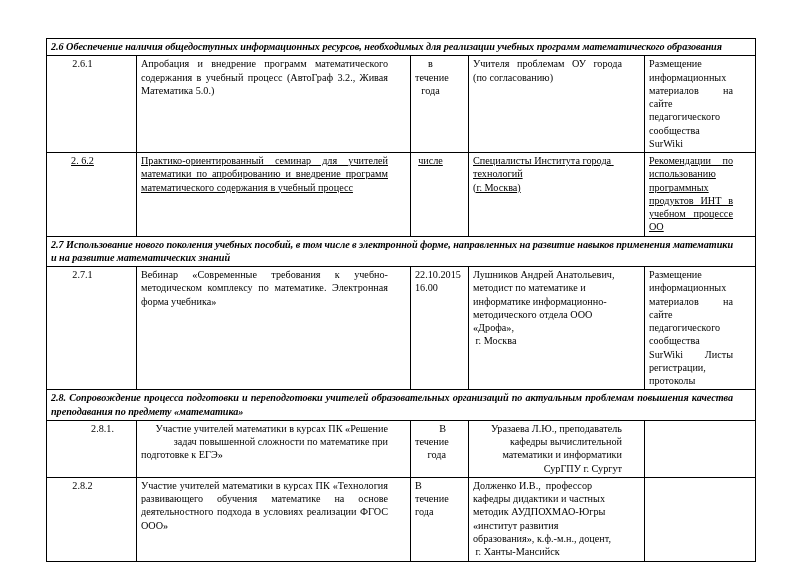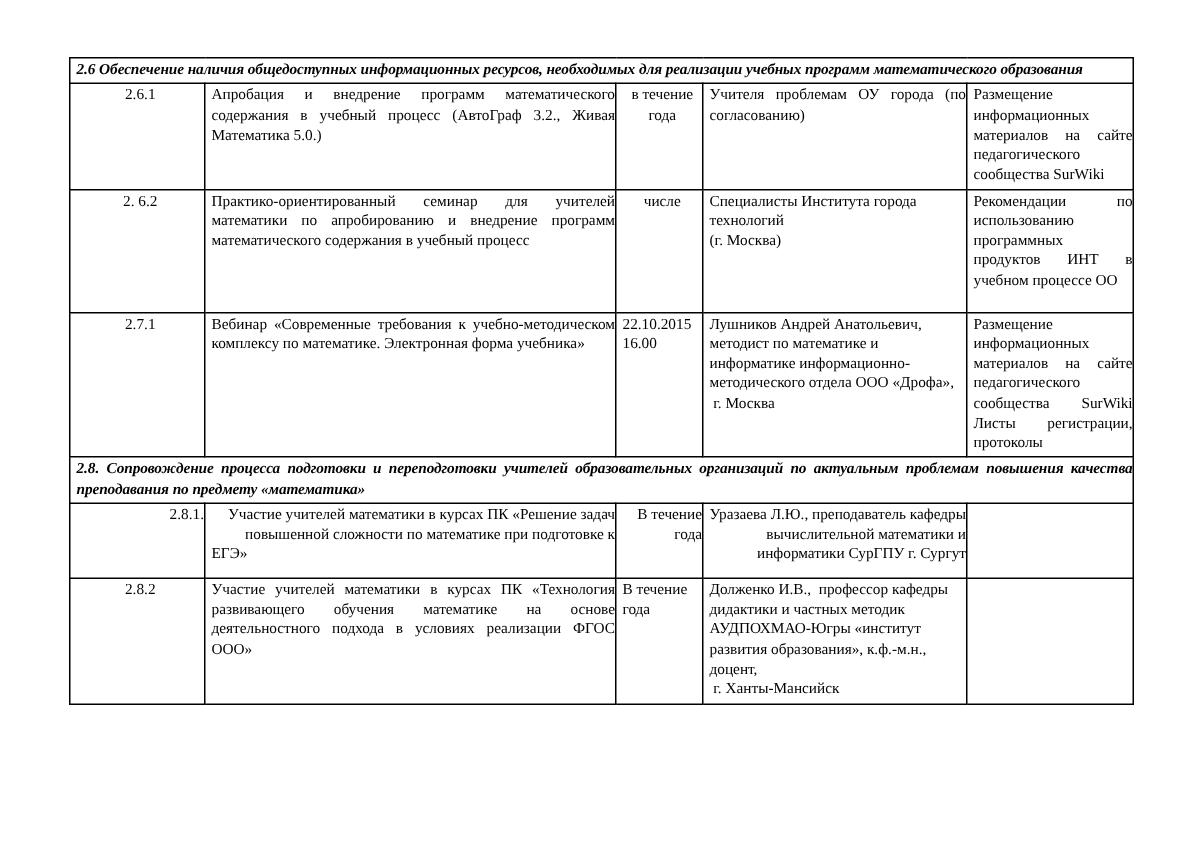--- a/index.html
+++ b/index.html
@@ -26,21 +26,21 @@
     top: 38px;
     width: 709px;
     border-collapse: collapse;
     table-layout: fixed;
     font-size: 10.2px;
     line-height: 1.30;
   }
   table.doc-table td {
     border: 1px solid #000000;
     vertical-align: top;
-    padding: 1px 0 2px 4px;
+    padding: 1px 22px 2px 4px;
   }
   
   col.c1 { width: 90px; }
   col.c2 { width: 274px; }
   col.c3 { width: 58px; }
   col.c4 { width: 176px; }
   col.c5 { width: 111px; }
 
   td.section-head {
     font-style: italic;
@@ -63,21 +63,21 @@
     text-align: center;
   }
   td.plain {
     text-align: left;
   }
   td.right-col {
     text-align: justify;
     text-align-last: left;
   }
   .row-261 td { height: 60px; }
-  .row-262 td { height: 78px; }
+  .row-262 td { height: 78px; text-decoration: underline; }
   .row-271 td { height: 88px; }
   .row-281 td { height: 46px; text-align: right; }
   .row-282 td { height: 80px; }
   .nbsp-lead { white-space: pre-wrap; }
 </style>
 </head>
 <body>
 
 <div class="page">
   <table class="doc-table">
@@ -102,20 +102,23 @@
       </tr>
       <tr class="row-262">
         <td class="num">2. 6.2</td>
         <td class="body-justify">Практико-ориентированный семинар для учителей математики по апробированию и внедрение программ математического содержания в учебный процесс</td>
         <td class="center-wrap">числе</td>
         <td class="plain nbsp-lead">Специалисты Института города технологий
 (г. Москва)</td>
         <td class="right-col">Рекомендации по использованию программных продуктов ИНТ в учебном процессе ОО</td>
       </tr>
 
+      <tr>
+        <td class="section-head" colspan="5">2.7  Использование нового поколения учебных пособий, в том числе в электронной форме, направленных на развитие навыков применения математики и на развитие математических знаний</td>
+      </tr>
       <tr class="row-271">
         <td class="num">2.7.1</td>
         <td class="body-justify">Вебинар «Современные требования к учебно-методическом комплексу по математике. Электронная форма учебника»</td>
         <td class="plain">22.10.2015 16.00</td>
         <td class="plain nbsp-lead">Лушников Андрей Анатольевич, методист по математике и информатике информационно-методического отдела ООО «Дрофа»,
  г. Москва</td>
         <td class="right-col">Размещение информационных материалов на сайте педагогического сообщества SurWiki Листы регистрации, протоколы</td>
       </tr>
 
       <tr>

